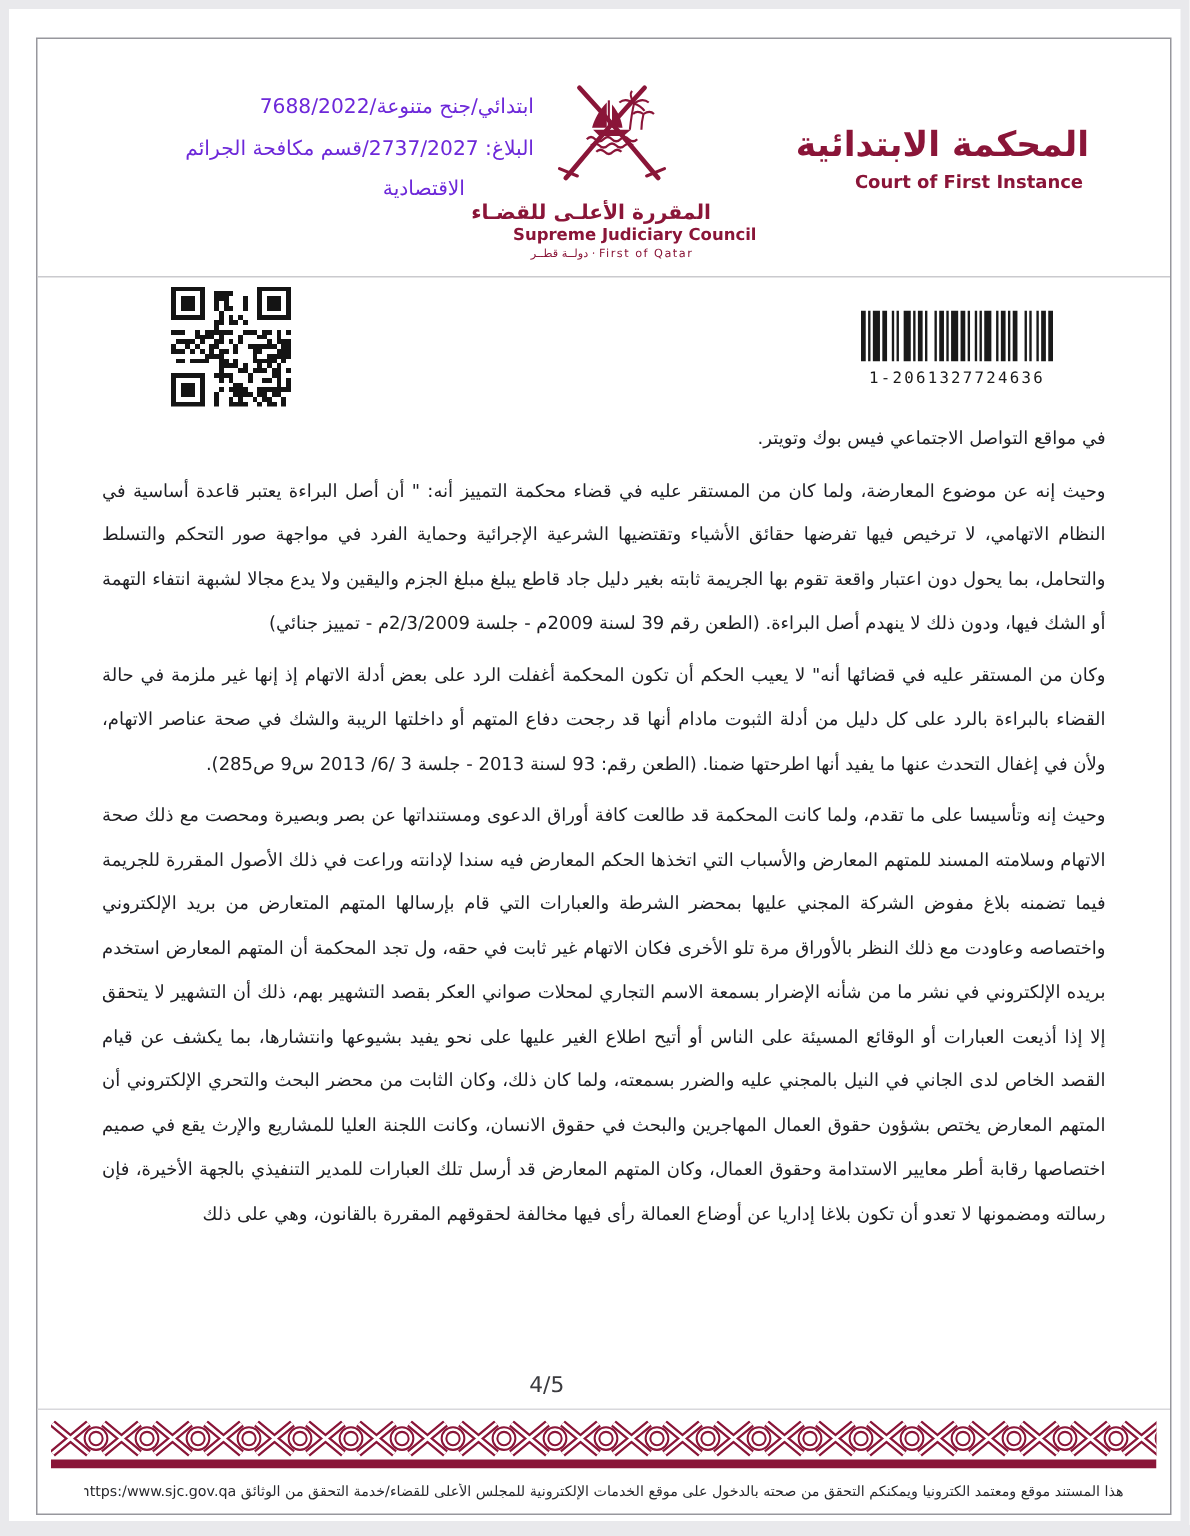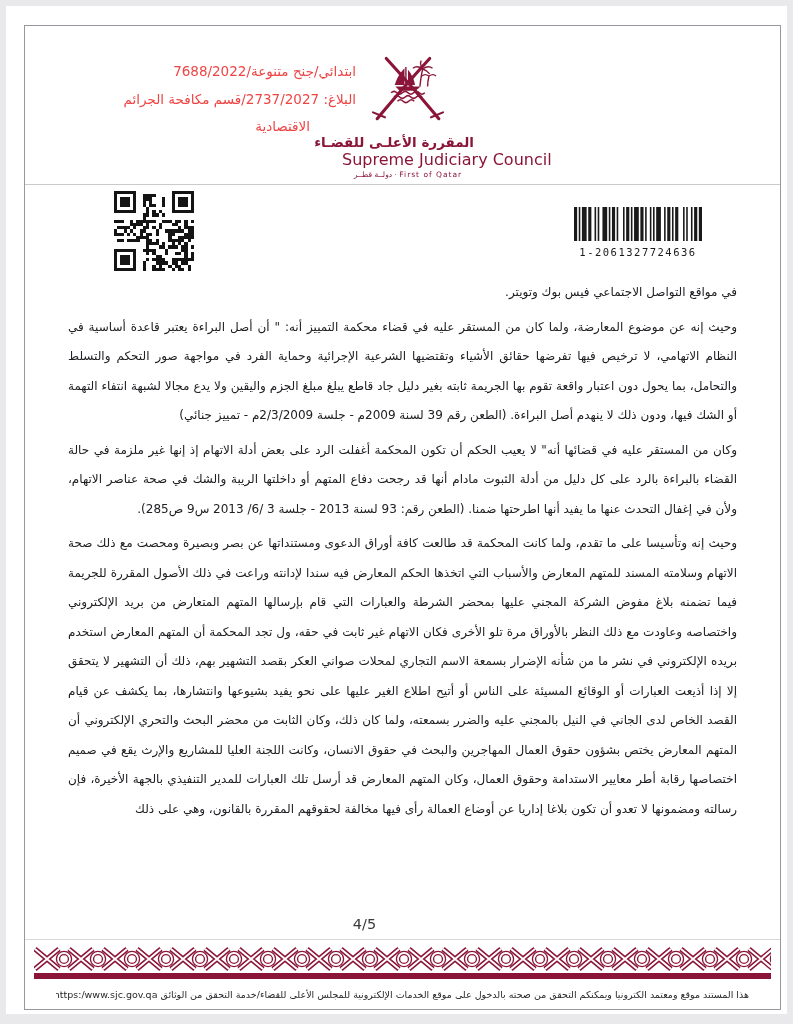--- a/index.html
+++ b/index.html
@@ -16,30 +16,30 @@
     background:#ffffff;
   }
   .doc-frame {
     position:absolute; left:18px; top:19px; width:757px; height:985px;
     border:1px solid #97979d;
   }
   
   .case-refs {
     position:absolute; left:88px; top:52px; width:262px;
     direction:rtl; text-align:right;
-    font-size:13.5px; line-height:27.5px; color:#ef4444;
+    font-size:13.5px; line-height:27.5px; color:#6d28d9;
   }
   .case-refs .ref-line { white-space:nowrap; }
   .case-refs .indent { padding-right:46px; }
   .council-logo {
     position:absolute; left:336px; top:42px; width:132px; text-align:center;
   }
   .council-logo svg { display:block; margin:0 auto; }
   .council-name-ar { font-size:13.5px; font-weight:bold; color:#8a1538; margin-top:2px; direction:rtl; white-space:nowrap; }
-  .council-name-en { font-size:16px; font-weight:normal; color:#8a1538; white-space:nowrap; }
+  .council-name-en { font-size:11px; font-weight:bold; color:#8a1538; white-space:nowrap; }
   .council-state   { font-size:7.5px; color:#8a1538; letter-spacing:1px; white-space:nowrap; margin-top:1px; }
   .court-logo {
     position:absolute; left:560px; top:78px; width:160px; text-align:center;
   }
   .court-name-ar { font-size:23px; font-weight:bold; color:#8a1538; direction:rtl; white-space:nowrap; }
   .court-name-en { font-size:12px; font-weight:bold; color:#8a1538; margin-top:4px; white-space:nowrap; }
   .header-sep {
     position:absolute; left:19px; top:178px; width:755px; height:0;
     border-top:1px solid #cacace;
   }
@@ -122,20 +122,24 @@
           <path d="M10 92 L27 99"></path>
           <path d="M93 99 L110 92"></path>
         </g>
       </svg>
     </span>
     <div class="council-name-ar">المقررة الأعلـى للقضـاء</div>
     <div class="council-name-en">Supreme Judiciary Council</div>
     <div class="council-state">دولــة قطــر · First of Qatar</div>
   </div>
 
+  <div class="court-logo">
+    <div class="court-name-ar">المحكمة الابتدائية</div>
+    <div class="court-name-en">Court of First Instance</div>
+  </div>
 
   <div class="header-sep"></div>
 
   <div class="qr-box">
     <svg id="qr-svg" width="80" height="80" viewBox="0 0 25 25" shape-rendering="crispEdges" aria-hidden="true">
         <g fill="#141414">
           <rect x="9" y="1" width="1" height="1"></rect>
           <rect x="10" y="1" width="1" height="1"></rect>
           <rect x="11" y="1" width="1" height="1"></rect>
           <rect x="12" y="1" width="1" height="1"></rect>

